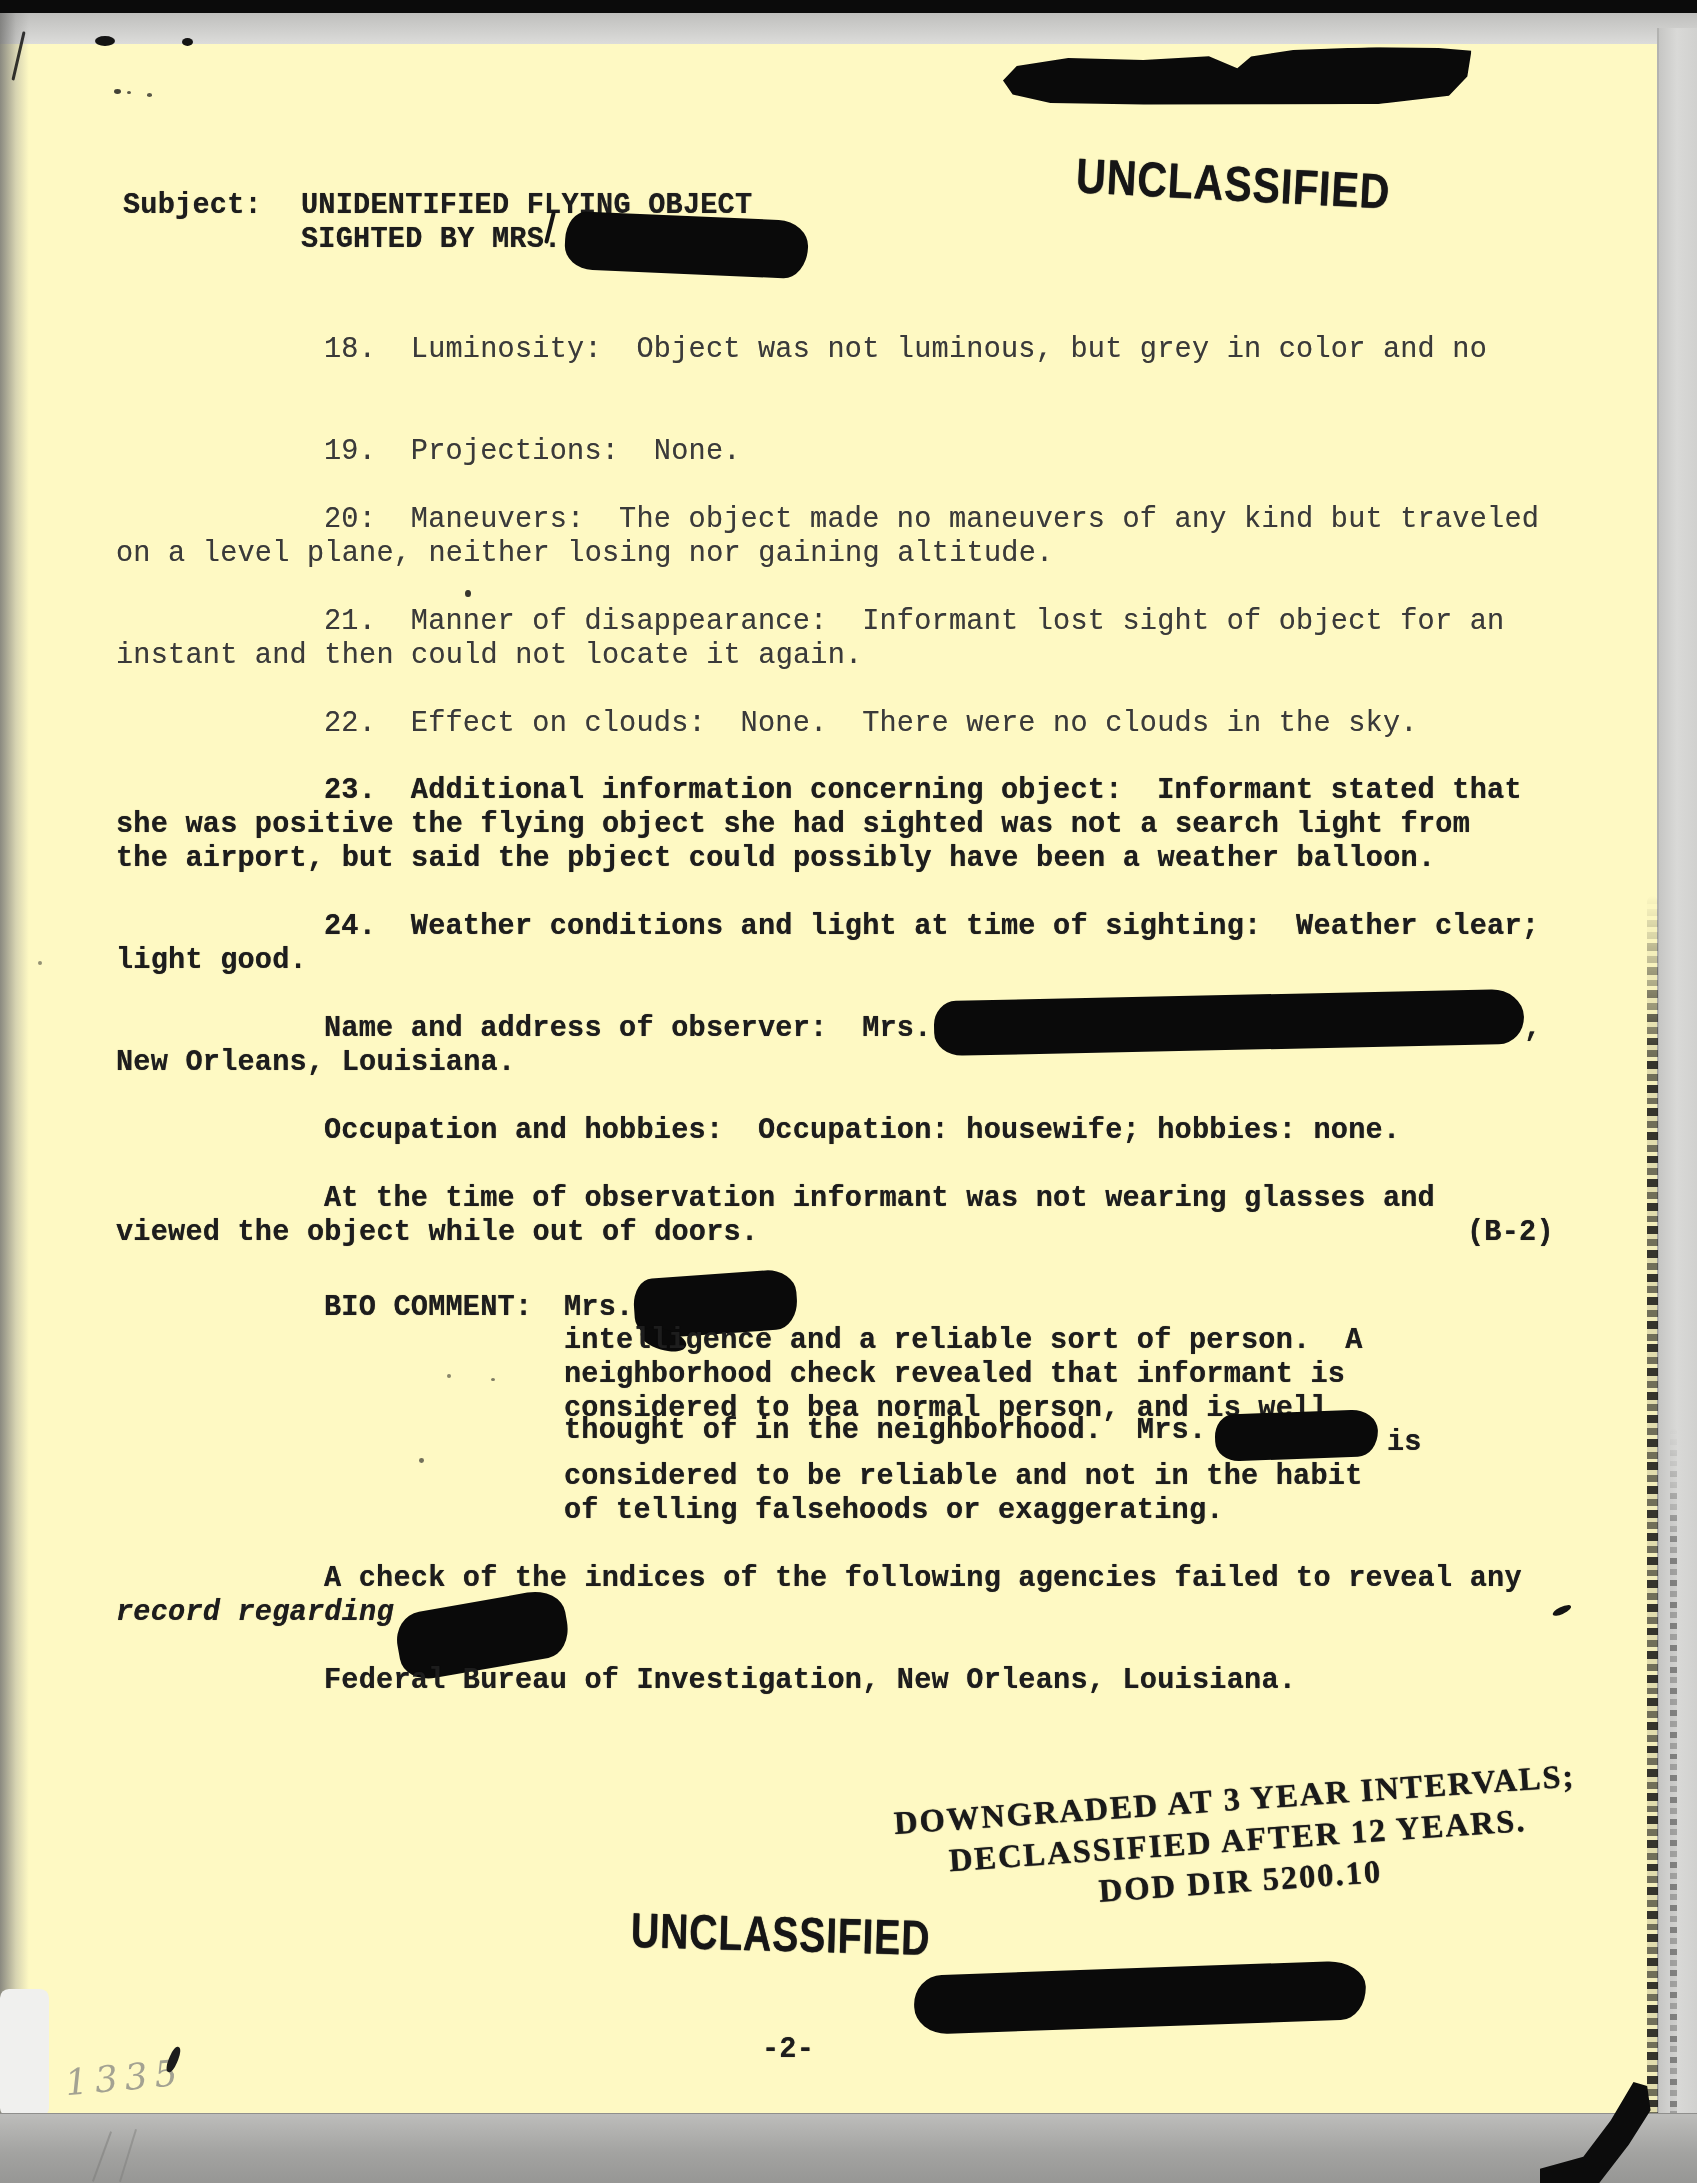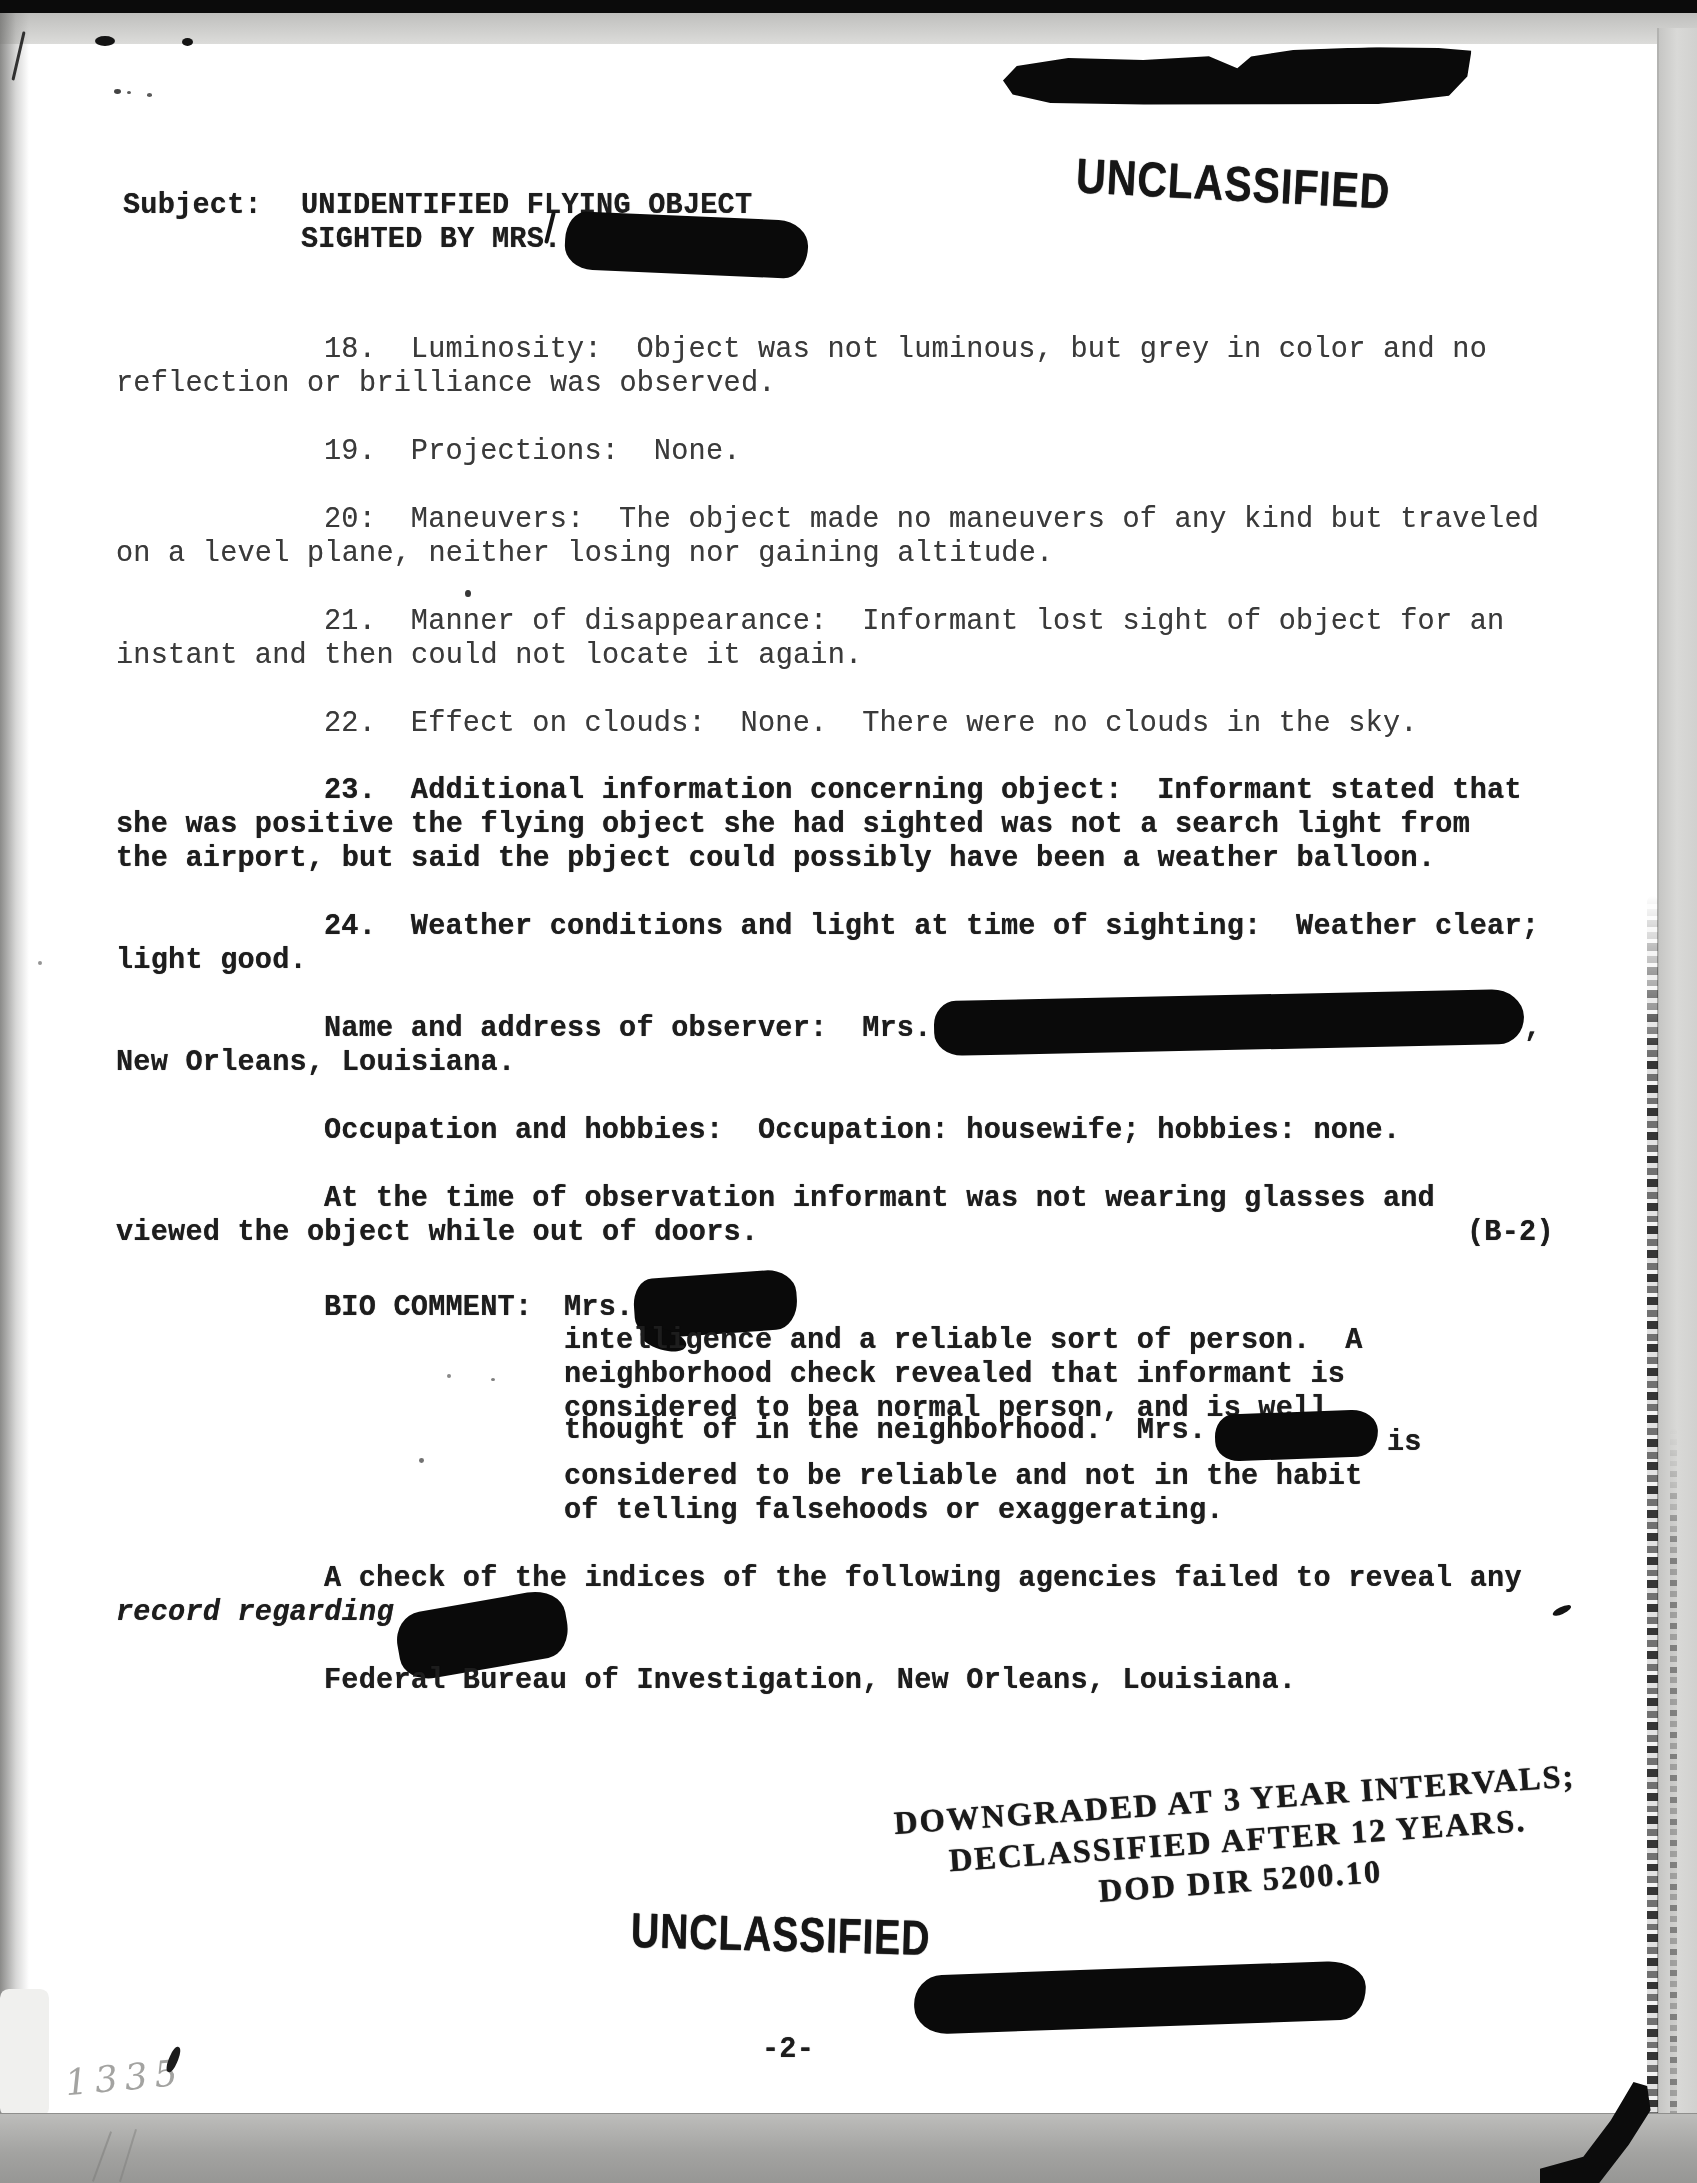--- a/index.html
+++ b/index.html
@@ -1,17 +1,17 @@
 <!DOCTYPE html>
 <html style="font-size:7.9px"><head>
 <meta charset="utf-8">
 <title>Declassified UFO Sighting Report — Page 2</title>
 <style>
   html,body{margin:0;padding:0;background:#e9e9e7;}
-  #scan{position:relative;width:1698px;height:2183px;background:#ffffff;overflow:hidden;
+  #scan{position:relative;width:1698px;height:2183px;background:#fef9c3;overflow:hidden;
         font-family:"Liberation Mono","DejaVu Sans Mono",monospace;}
   
   .line{position:absolute;font-size:28.6px;line-height:28.6px;letter-spacing:0.2px;
         color:#2b2b2b;white-space:pre;text-shadow:0 0 0.5px rgba(40,40,40,.6);}
   .dark{font-weight:bold;color:#1d1d1d;text-shadow:0 0 0.7px rgba(20,20,20,.75);}
   .light{color:#3a3a3a;text-shadow:0 0 0.5px rgba(60,60,60,.5);}
   
   .stamp-sans{position:absolute;font-family:"Liberation Sans",sans-serif;font-weight:bold;
         font-size:49px;color:#161616;white-space:nowrap;
         text-shadow:0 0 1px rgba(22,22,22,.8),0.5px 0.5px 0 rgba(22,22,22,.3);}
@@ -70,21 +70,20 @@
   <div class="redact" style="left:565px;top:216px;width:243px;height:58px;transform:rotate(2.5deg);
               border-radius:20.7px 30.5px 23.6px 28.6px / 28.6px 25.6px 31.5px 23.6px;"></div>
 
   <div class="redact" style="left:1003px;top:50px;width:469px;height:57px;transform:rotate(-1.2deg);
               clip-path:polygon(0% 45%,3% 20%,14% 8%,30% 14%,44% 10%,50% 32%,53% 12%,62% 2%,78% 0%,93% 4%,100% 10%,99% 55%,95% 88%,80% 100%,55% 96%,30% 92%,10% 86%,2% 70%);"></div>
   <div class="stamp-sans" style="left:1076px;top:157px;transform:rotate(3deg);">
     <span style="transform:scaleX(.84);">UNCLASSIFIED</span>
   </div>
 
   <div class="line light" style="left:324px;top:336px;">18.  Luminosity:  Object was not luminous, but grey in color and no</div>
-  <div class="line light" style="left:116px;top:370px;">reflection or brilliance was observed.</div>
   <div class="line light" style="left:324px;top:438px;">19.  Projections:  None.</div>
   <div class="line light" style="left:324px;top:506px;">20:  Maneuvers:  The object made no maneuvers of any kind but traveled</div>
   <div class="line light" style="left:116px;top:540px;">on a level plane, neither losing nor gaining altitude.</div>
   <div class="line light" style="left:324px;top:608px;">21.  Manner of disappearance:  Informant lost sight of object for an</div>
   <div class="line light" style="left:116px;top:642px;">instant and then could not locate it again.</div>
   <div class="line light" style="left:324px;top:710px;">22.  Effect on clouds:  None.  There were no clouds in the sky.</div>
   <div class="line dark" style="left:324px;top:777px;">23.  Additional information concerning object:  Informant stated that</div>
   <div class="line dark" style="left:116px;top:811px;">she was positive the flying object she had sighted was not a search light from</div>
   <div class="line dark" style="left:116px;top:845px;">the airport, but said the pbject could possibly have been a weather balloon.</div>
   <div class="line dark" style="left:324px;top:913px;">24.  Weather conditions and light at time of sighting:  Weather clear;</div>

